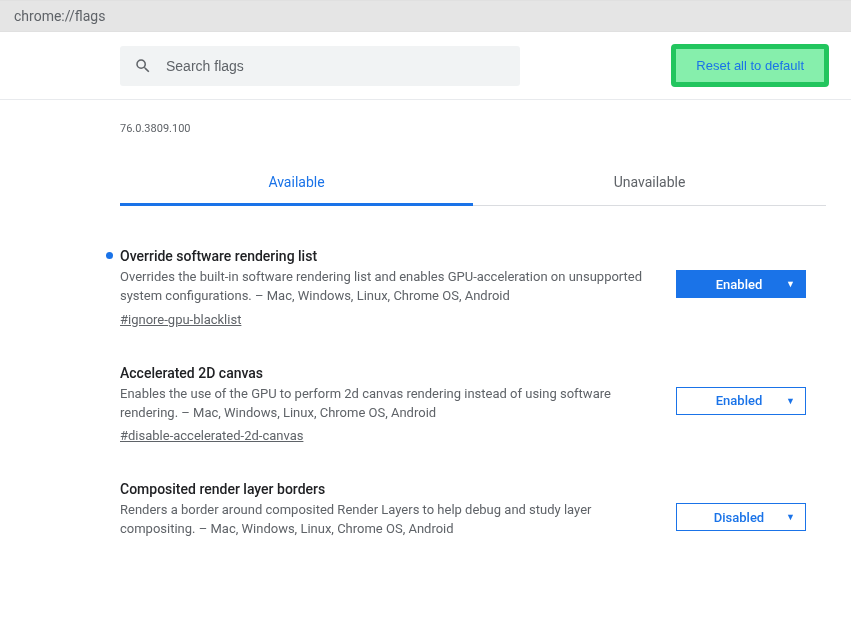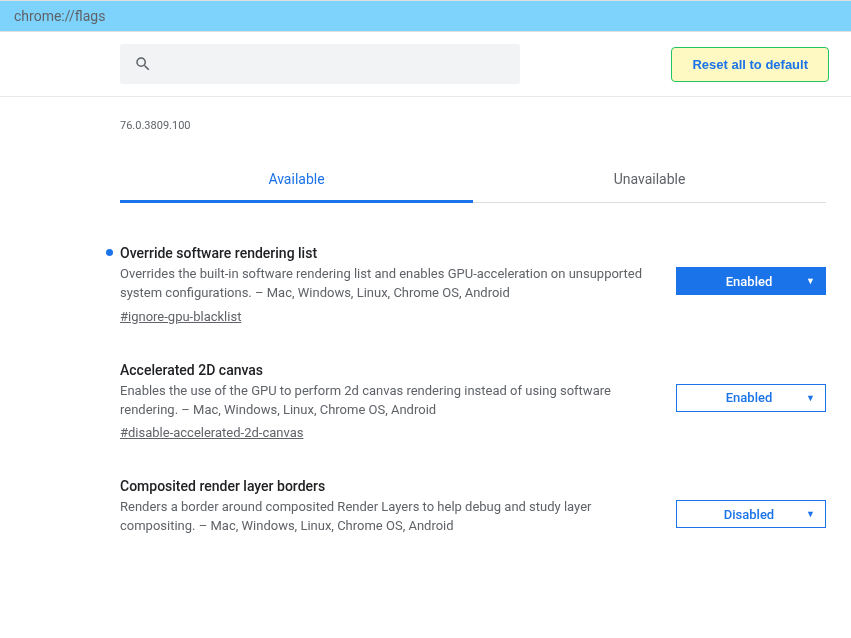--- a/index.html
+++ b/index.html
@@ -4,21 +4,21 @@
   <style>
     * { box-sizing: border-box; margin: 0; padding: 0; }
     body {
       font-family: Roboto, "Segoe UI", Arial, sans-serif;
       font-size: 13px;
       color: #202124;
       background: #fff;
       width: 851px;
     }
     .address-bar {
-      background: #7dd3fc;
+      background: #e5e5e5;
       border-top: 1px solid #e0e0e0;
       border-bottom: 1px solid #e0e0e0;
       padding: 7px 14px;
       font-size: 14px;
       color: #5f6368;
     }
     .content-wrap {
       border-bottom: 1px solid #e8eaed;
     }
     .toolbar {
@@ -41,28 +41,28 @@
       border: none;
       background: transparent;
       outline: none;
       font-size: 14px;
       color: #202124;
       width: 100%;
     }
     .search-input::placeholder { color: #5f6368; }
     .spacer { flex: 1; }
     .reset-button {
-      border: 1px solid #22c55e;
-      background: #fef9c3;
+      border: 5px solid #22c55e;
+      background: #86efac;
       color: #1a73e8;
       font-size: 13px;
       padding: 9px 20px;
       border-radius: 4px;
       cursor: pointer;
-      font-weight: 700;
+      font-weight: 400;
     }
     .main {
       padding: 0 22px 0 120px;
       max-width: 848px;
     }
     .header-row {
       display: flex;
       justify-content: space-between;
       align-items: flex-end;
       margin-top: 22px;
@@ -135,21 +135,21 @@
       font-size: 13px;
       color: #5f6368;
       text-decoration: underline;
       cursor: pointer;
     }
     .flag-control {
       flex: 0 0 150px;
       padding-top: 22px;
     }
     .select {
-      width: 150px;
+      width: 130px;
       height: 28px;
       border: 1px solid #1a73e8;
       background: #fff;
       color: #1a73e8;
       font-size: 13px;
       padding: 0 24px 0 20px;
       position: relative;
       display: flex;
       align-items: center;
       justify-content: center;
@@ -181,20 +181,21 @@
 <div class="address-bar">
   <span>chrome://flags</span>
 </div>
 
 <div class="content-wrap">
   <div class="toolbar">
     <div class="search-box">
       <svg width="18" height="18" viewBox="0 0 24 24" fill="#5f6368">
           <path d="M15.5 14h-.79l-.28-.27A6.471 6.471 0 0016 9.5 6.5 6.5 0 109.5 16c1.61 0 3.09-.59 4.23-1.57l.27.28v.79l5 4.99L20.49 19l-4.99-5zm-6 0C7.01 14 5 11.99 5 9.5S7.01 5 9.5 5 14 7.01 14 9.5 11.99 14 9.5 14z"></path>
         </svg>
+      <input class="search-input" type="text" placeholder="Search flags" style="">
     </div>
     <div class="spacer"></div>
     <button class="reset-button">Reset all to default</button>
   </div>
 </div>
 
 <div class="main">
 
   <div class="header-row">
     <span class="version">76.0.3809.100</span>

